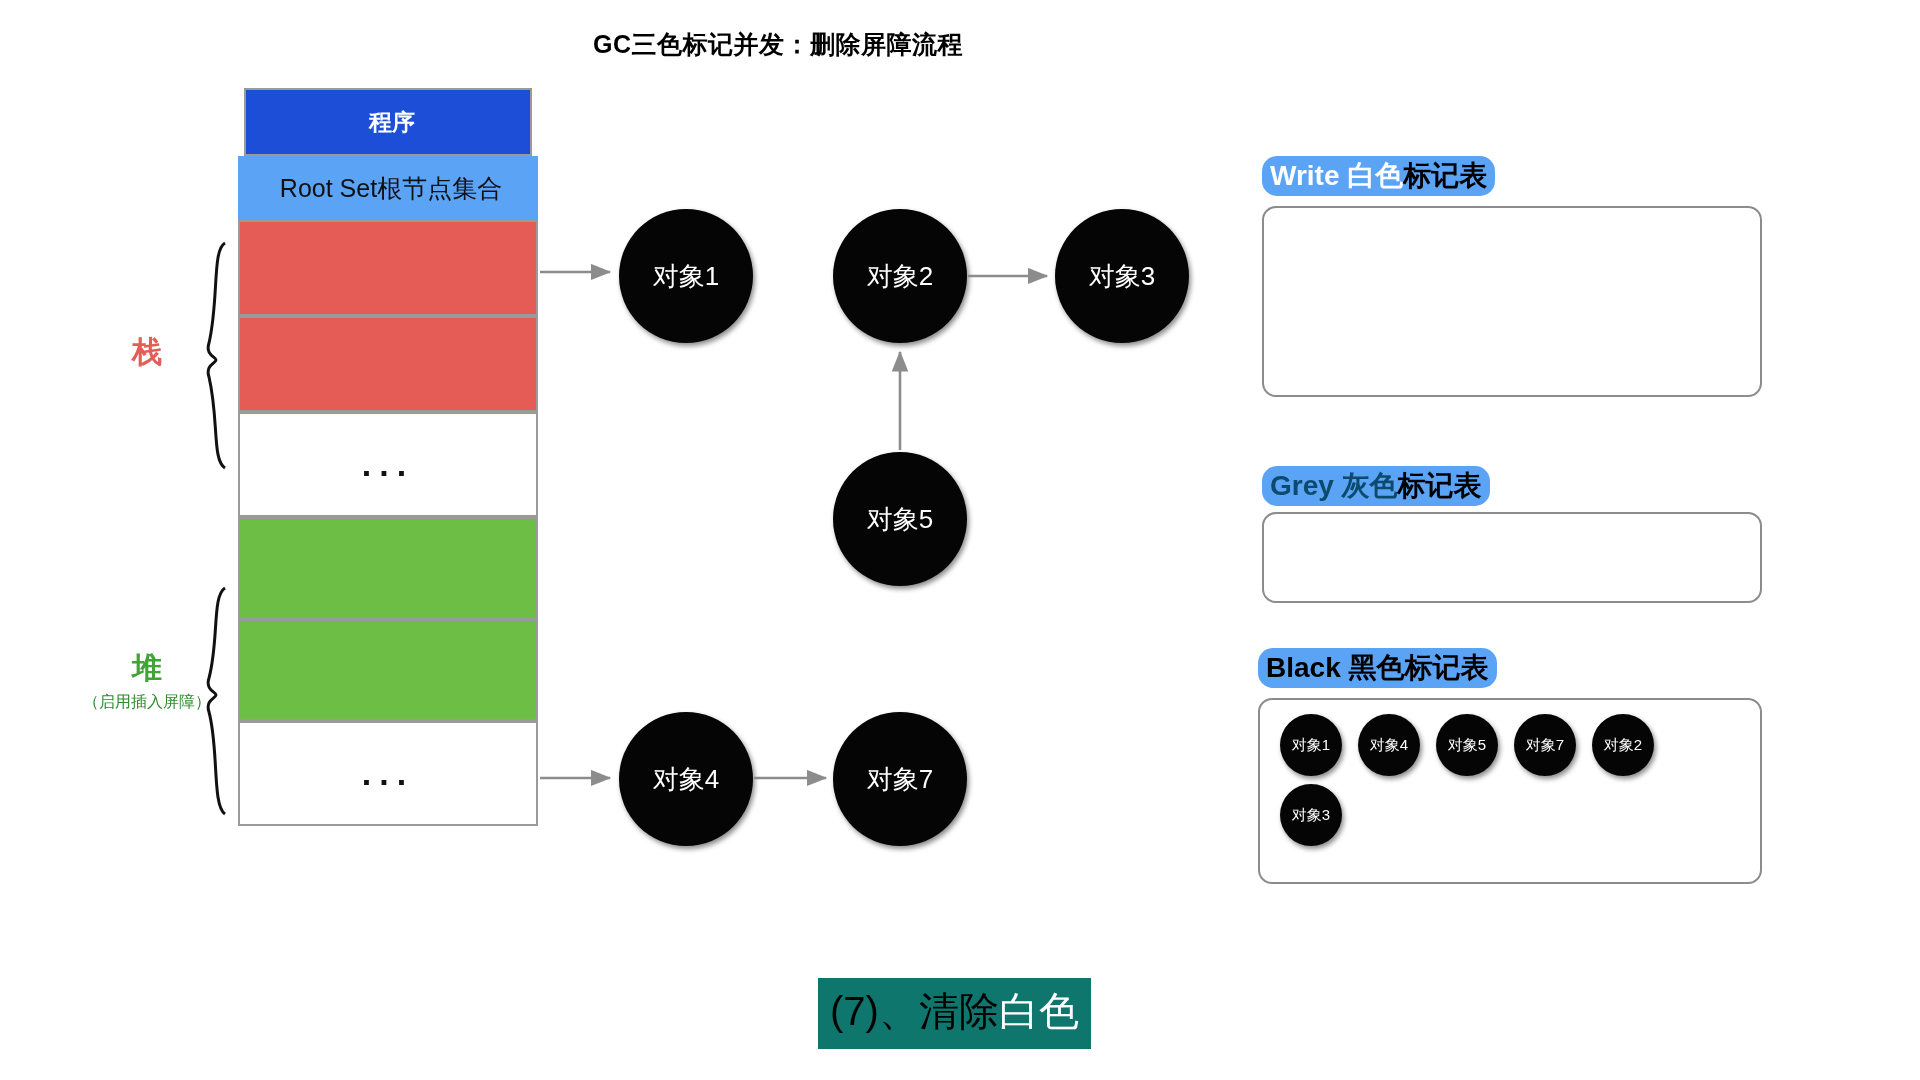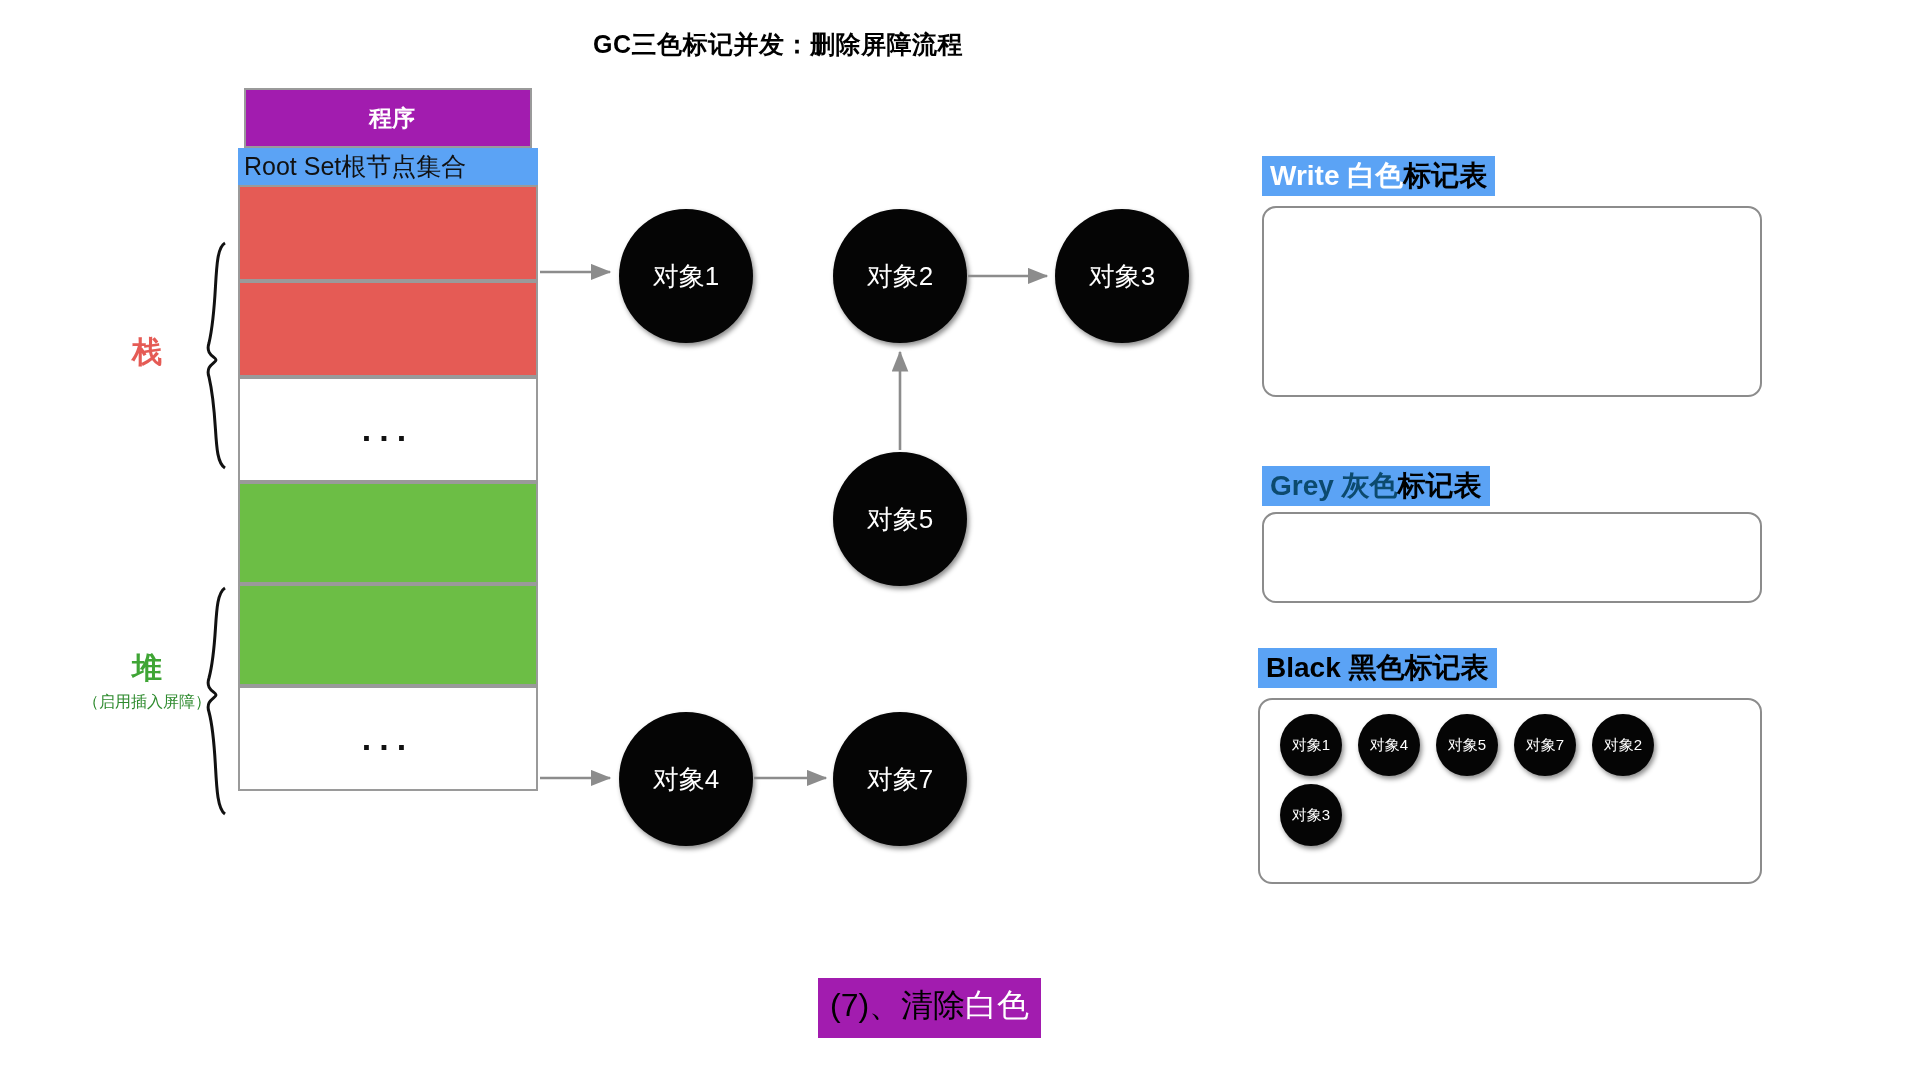--- a/index.html
+++ b/index.html
@@ -34,42 +34,43 @@
     left: 238px;
     top: 88px;
   }
   .mem-block {
     box-sizing: border-box;
     border: 2px solid #9a9a9a;
     position: relative;
   }
   .mem-program {
     width: 288px;
-    height: 60px;
+    height: 68px;
     margin-left: 6px;
-    background: #a21caf;
+    background: #1d4ed8;
     color: #ffffff;
     font-size: 23px;
     font-weight: bold;
     display: flex;
     align-items: center;
     justify-content: center;
     padding-left: 8px;
   }
   .mem-rootset {
     width: 300px;
-    height: 37px;
+    height: 64px;
     background: #5BA3F5;
     border: none;
     color: #111;
     font-size: 25px;
     display: flex;
     align-items: center;
     padding-left: 6px;
     box-sizing: border-box;
+    justify-content: center;
   }
   .mem-red {
     width: 300px;
     height: 96px;
     background: #E55B55;
   }
   .mem-white {
     width: 300px;
     height: 105px;
     background: #ffffff;
@@ -136,20 +137,21 @@
     position: absolute;
     top: 0;
     left: 0;
     background: #5BA3F5;
     font-size: 28px;
     font-weight: bold;
     line-height: 1.18;
     padding: 3px 8px 4px 8px;
     white-space: nowrap;
     z-index: 3;
+    border-radius: 15px;
   }
   .t-white  { color: #ffffff; }
   .t-grey   { color: #0c4a6e; }
   .t-black  { color: #000000; }
   .mark-box {
     position: absolute;
     box-sizing: border-box;
     border: 2px solid #8c8c8c;
     border-radius: 14px;
     background: #ffffff;
@@ -170,22 +172,22 @@
     justify-content: center;
     font-size: 15px;
     box-shadow: 2px 3px 5px rgba(0,0,0,0.45);
   }
 
   
   #bottom-caption {
     position: absolute;
     left: 818px;
     top: 978px;
-    background: #a21caf;
-    font-size: 32px;
+    background: #0f766e;
+    font-size: 40px;
     padding: 6px 12px 10px 12px;
     white-space: nowrap;
   }
 
   svg.arrows {
     position: absolute;
     left: 0; top: 0;
     width: 1920px; height: 1080px;
     pointer-events: none;
   }

